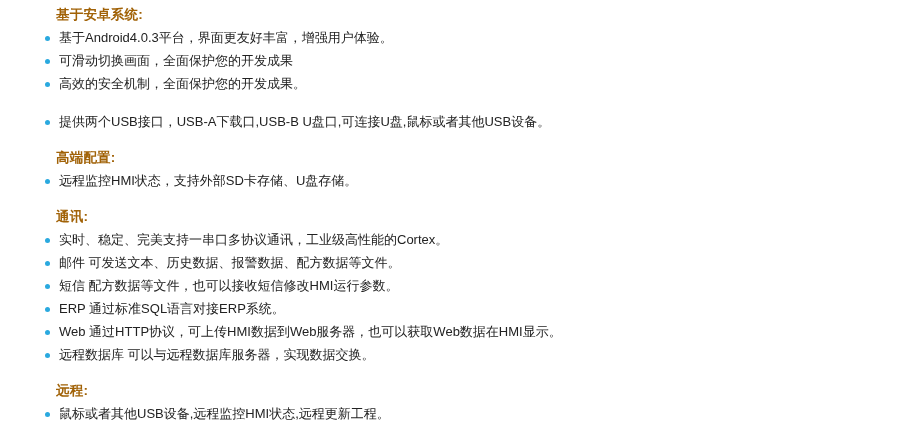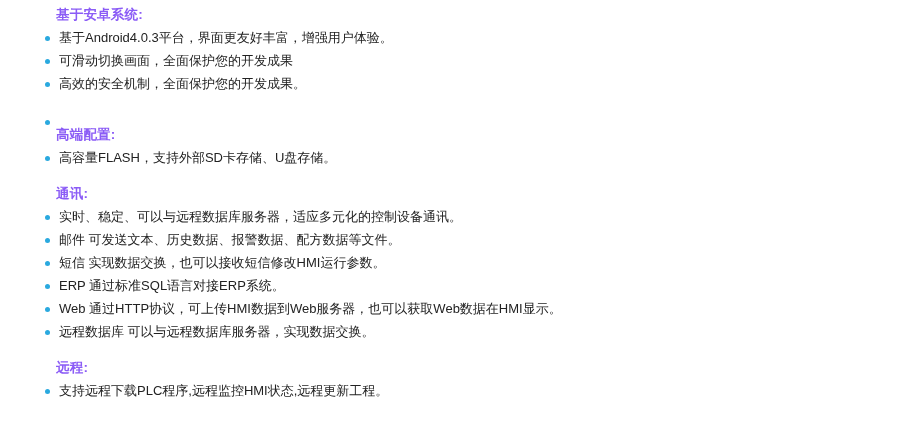--- a/index.html
+++ b/index.html
@@ -22,21 +22,21 @@
     box-sizing: border-box;
   }
   .content {
     padding-left: 40px;
     padding-top: 4px;
   }
   .group {
     margin: 0;
   }
   .heading {
-    color: #8b5cf6;
+    color: #a16207;
     font-size: 13.5px;
     font-weight: bold;
     line-height: 21px;
     margin: 0 0 1px 16px;
     letter-spacing: 0.2px;
   }
   .bullet-list {
     list-style: none;
     margin: 0;
     padding: 0;
@@ -85,52 +85,53 @@
         </li>
       </ul>
     </div>
 
     <div class="spacer-md"></div>
 
     <div class="group">
       <ul class="bullet-list">
         <li class="bullet-item">
           <span class="dot"></span>
+          <span>提供两个USB接口，USB-A下载口,USB-B U盘口,可连接U盘,鼠标或者其他USB设备。</span>
         </li>
       </ul>
     </div>
 
     <div class="spacer-md"></div>
 
     <div class="group">
       <div class="heading">高端配置:</div>
       <ul class="bullet-list">
         <li class="bullet-item">
           <span class="dot"></span>
-          <span>高容量FLASH，支持外部SD卡存储、U盘存储。</span>
+          <span>远程监控HMI状态，支持外部SD卡存储、U盘存储。</span>
         </li>
       </ul>
     </div>
 
     <div class="spacer-md"></div>
 
     <div class="group">
       <div class="heading">通讯:</div>
       <ul class="bullet-list">
         <li class="bullet-item">
           <span class="dot"></span>
-          <span>实时、稳定、可以与远程数据库服务器，适应多元化的控制设备通讯。</span>
+          <span>实时、稳定、完美支持一串口多协议通讯，工业级高性能的Cortex。</span>
         </li>
         <li class="bullet-item">
           <span class="dot"></span>
           <span>邮件    可发送文本、历史数据、报警数据、配方数据等文件。</span>
         </li>
         <li class="bullet-item">
           <span class="dot"></span>
-          <span>短信    实现数据交换，也可以接收短信修改HMI运行参数。</span>
+          <span>短信    配方数据等文件，也可以接收短信修改HMI运行参数。</span>
         </li>
         <li class="bullet-item">
           <span class="dot"></span>
           <span>ERP     通过标准SQL语言对接ERP系统。</span>
         </li>
         <li class="bullet-item">
           <span class="dot"></span>
           <span>Web     通过HTTP协议，可上传HMI数据到Web服务器，也可以获取Web数据在HMI显示。</span>
         </li>
         <li class="bullet-item">
@@ -140,21 +141,21 @@
       </ul>
     </div>
 
     <div class="spacer-md"></div>
 
     <div class="group">
       <div class="heading">远程:</div>
       <ul class="bullet-list">
         <li class="bullet-item">
           <span class="dot"></span>
-          <span>支持远程下载PLC程序,远程监控HMI状态,远程更新工程。</span>
+          <span>鼠标或者其他USB设备,远程监控HMI状态,远程更新工程。</span>
         </li>
       </ul>
     </div>
 
     <div class="spacer-md"></div>
 
   </div>
 </div>
 
 </body></html>

